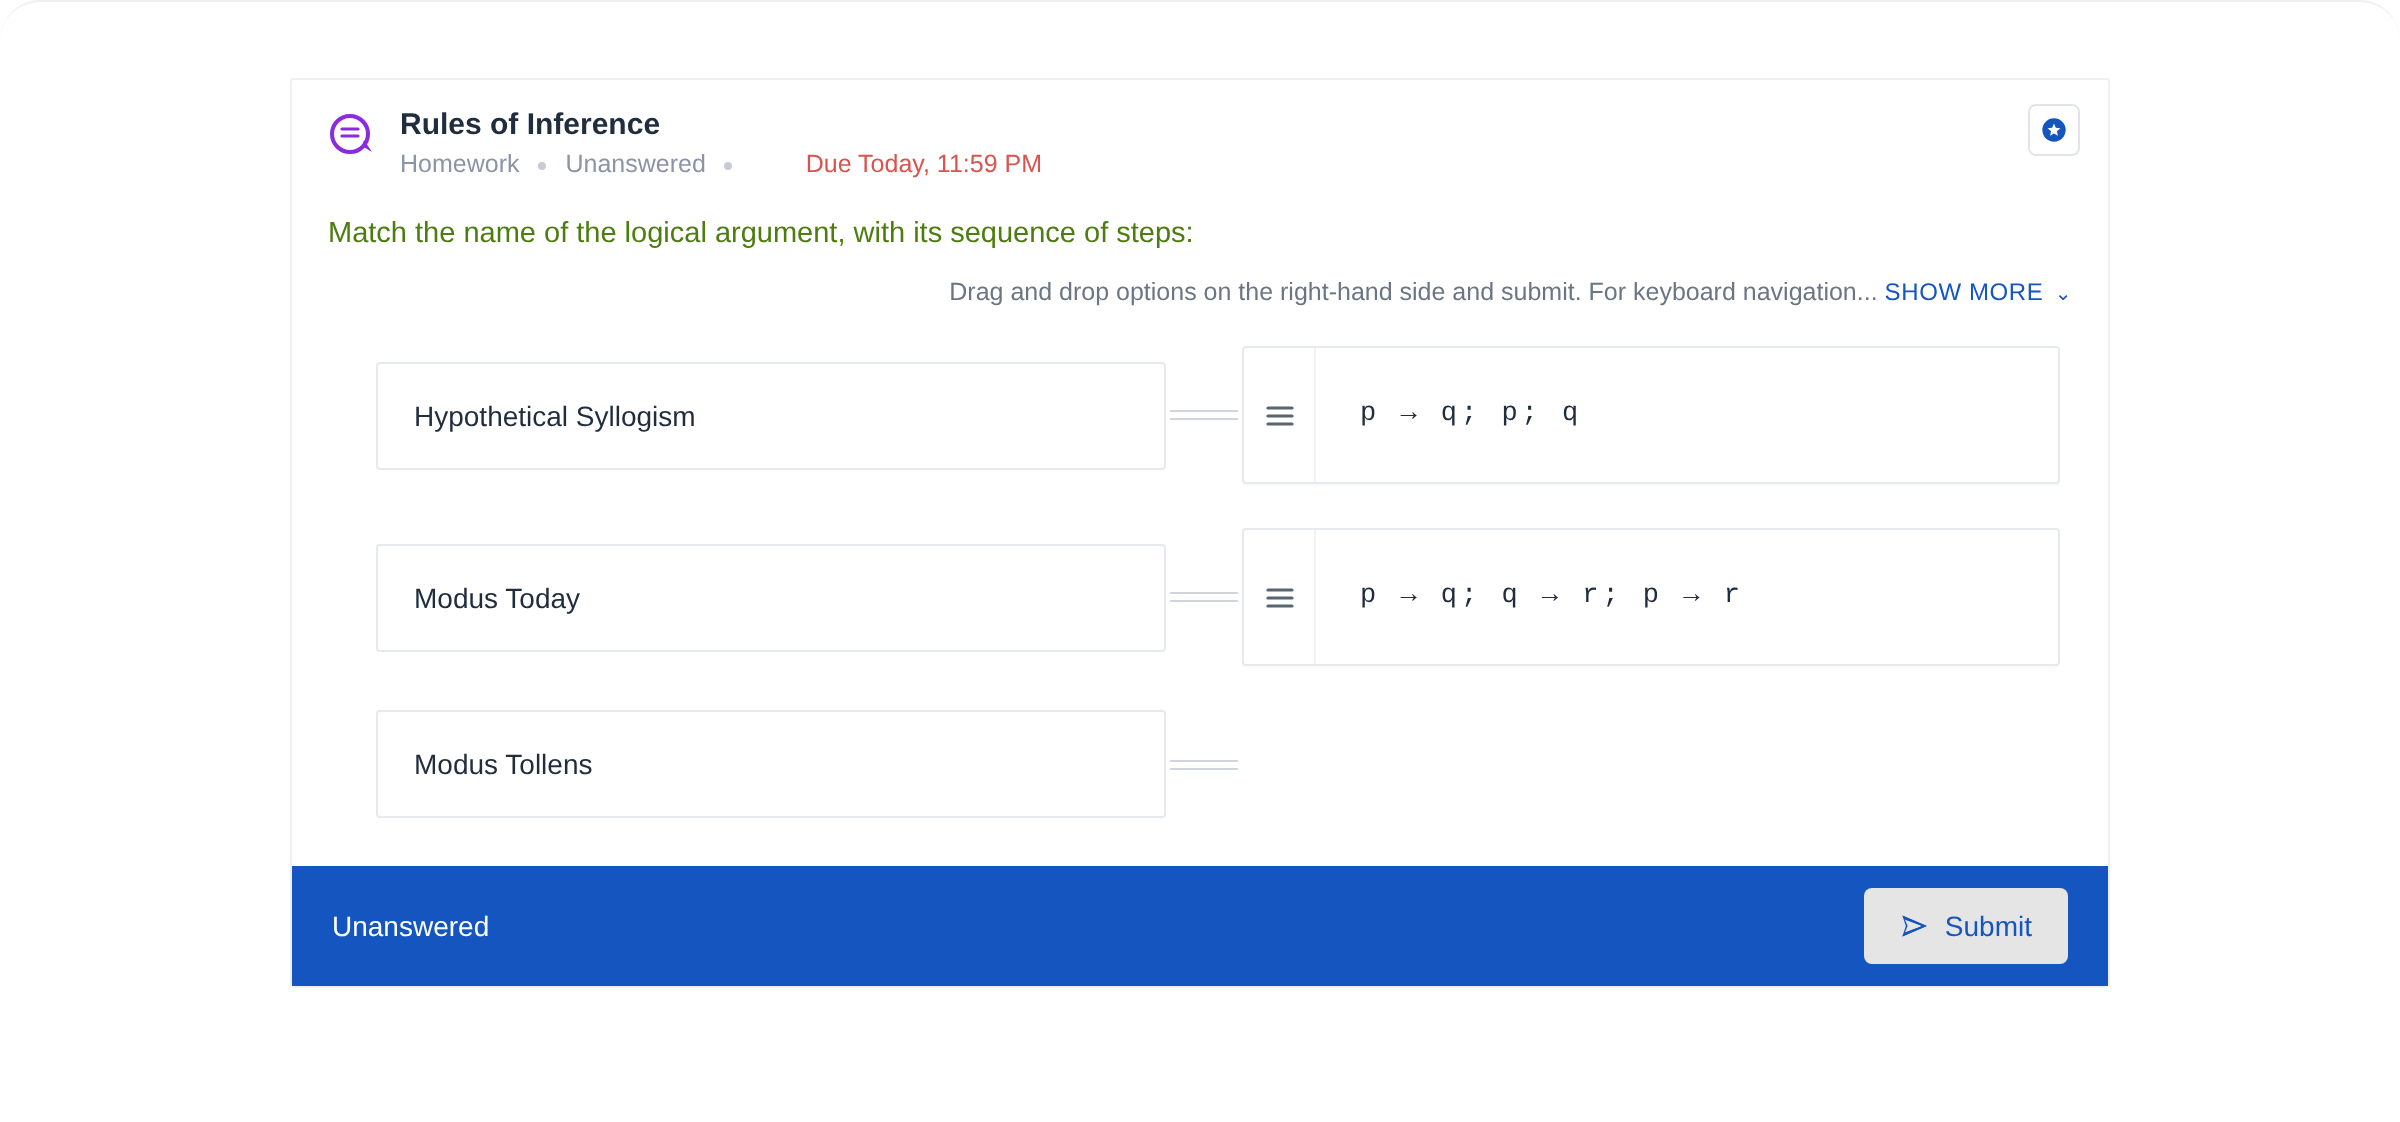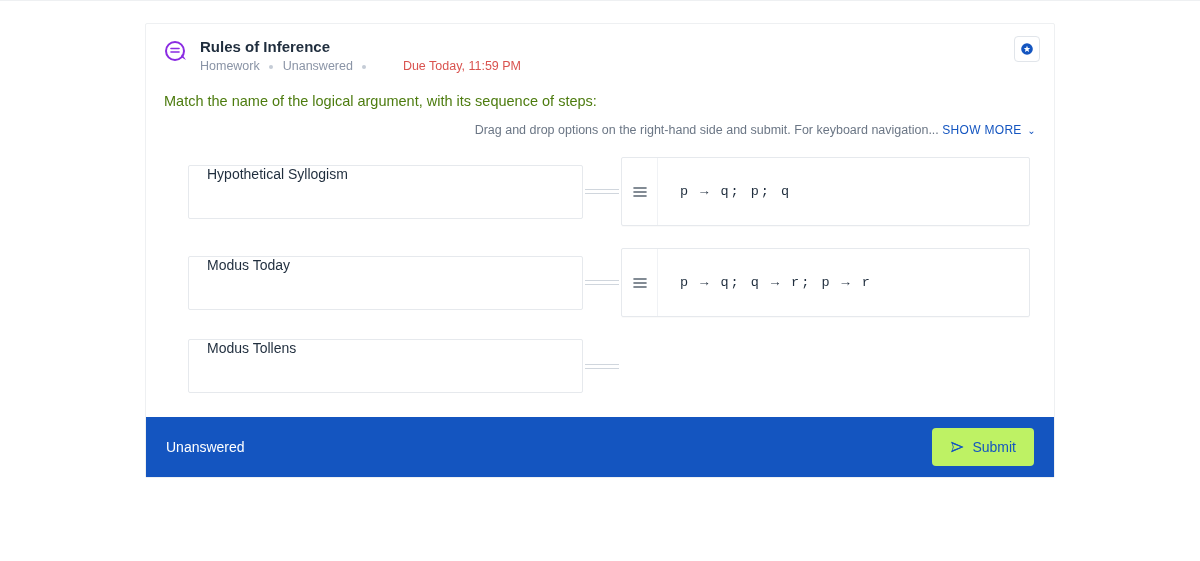--- a/index.html
+++ b/index.html
@@ -7,21 +7,22 @@
       font-family: 'Segoe UI', 'Helvetica Neue', Arial, sans-serif;
       background: #fff;
       color: #1f2d3d;
     }
     .page {
       width: 1200px;
       height: 561px;
       position: relative;
       margin: 0 auto;
       border-top: 1px solid #eef0f2;
-      padding-top: 22px;
+      padding-top: 38px;
+      border-radius: 20px;
     }
     .card {
       width: 910px;
       margin: 0 auto;
       border: 1px solid #eef0f2;
       border-radius: 2px;
       background: #fff;
     }
     .card-top {
       padding: 14px 18px 6px 18px;
@@ -70,21 +71,21 @@
       margin-bottom: 22px;
       position: relative;
     }
     .match-row:last-child { margin-bottom: 0; }
     .left-card {
       width: 395px;
       height: 54px;
       border: 1px solid #e6e9ed;
       border-radius: 2px;
       display: flex;
-      align-items: flex-start;
+      align-items: center;
       padding: 0 18px;
       font-size: 14px;
       color: #1f2d3d;
       font-family: 'Segoe UI', sans-serif;
     }
     .conn-wrap { width: 38px; display: flex; flex-direction: column; align-items: stretch; gap: 3px; }
     .conn-wrap span { height: 1px; background: #d0d6dd; display: block; }
     .conn-wrap { padding: 0 2px; }
 
     .right-card {
@@ -118,21 +119,21 @@
       background: #1455c0;
       color: #fff;
       height: 60px;
       display: flex;
       align-items: center;
       justify-content: space-between;
       padding: 0 20px;
     }
     .footer-status { font-size: 14px; }
     .submit-btn {
-      background: #bef264;
+      background: #e5e5e5;
       color: #1455c0;
       border: none;
       height: 38px;
       padding: 0 18px;
       border-radius: 4px;
       font-size: 14px;
       font-weight: 500;
       display: flex;
       align-items: center;
       gap: 8px;

